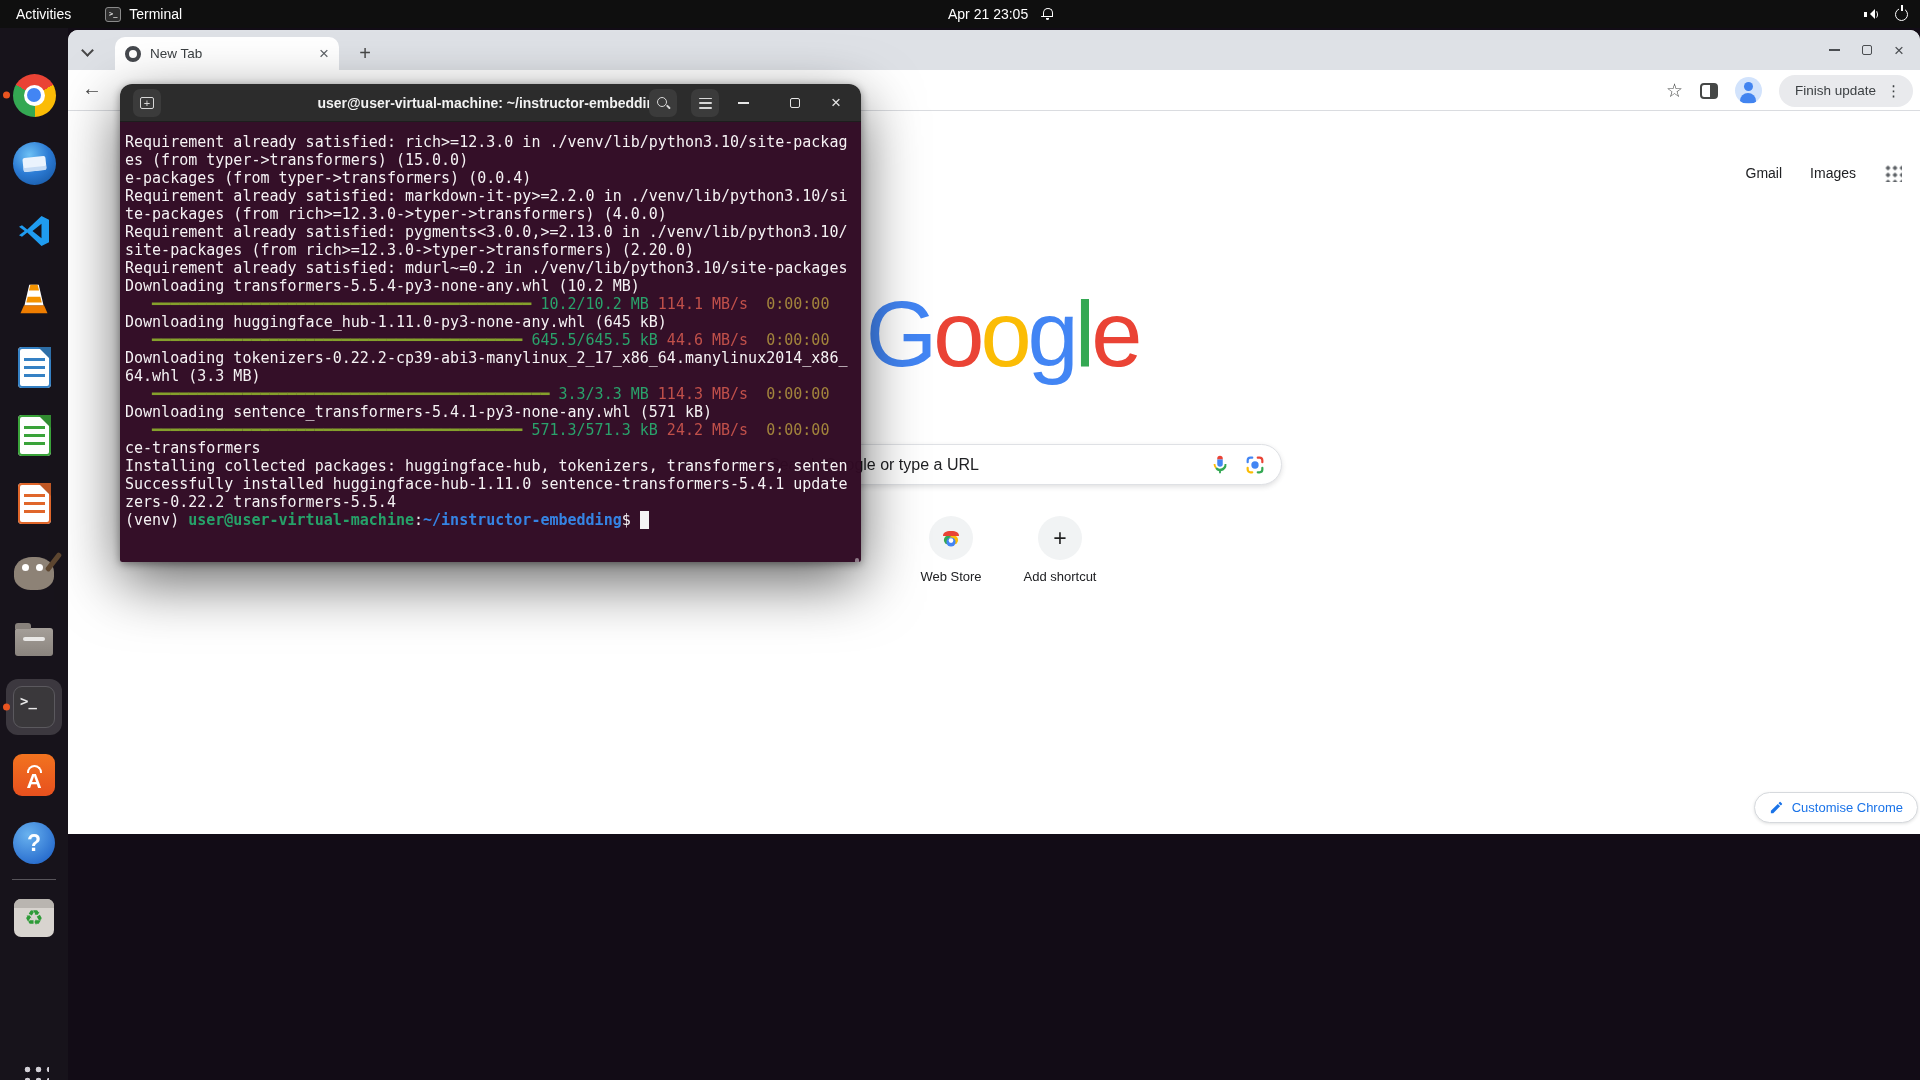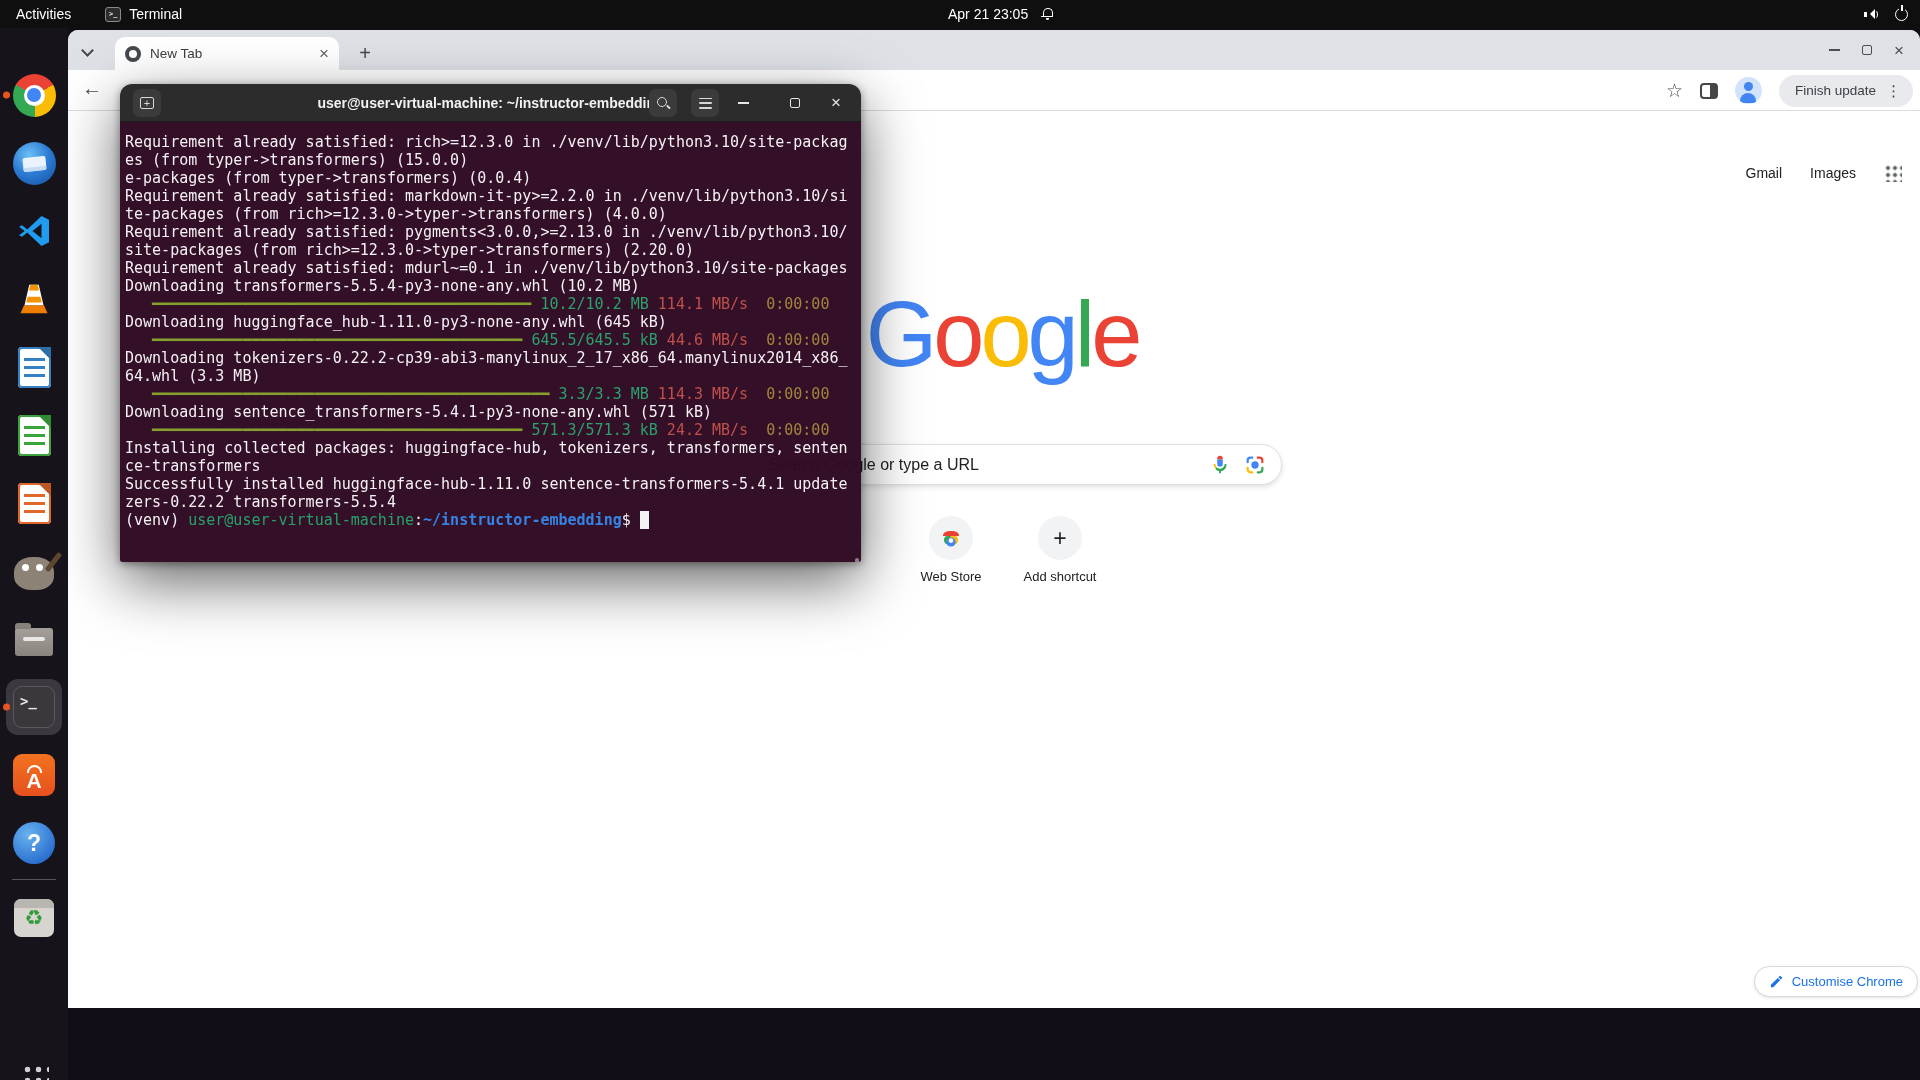--- a/index.html
+++ b/index.html
@@ -49,21 +49,21 @@
   .ic-folder .slot{position:absolute;top:9px;left:8px;right:8px;height:3.5px;border-radius:2px;background:#ffffffc9}
   .ic-term{width:42px;height:42px;border-radius:9px;background:#3a383b;border:1px solid #5b595e;color:#e8e8e8;font:bold 14px "DejaVu Sans Mono",monospace;padding:6px 0 0 6px}
   .ic-app{width:42px;height:42px;border-radius:9px;background:linear-gradient(#f2731f,#e7501e);display:flex;flex-direction:column;align-items:center;justify-content:flex-end;color:#fff;font:bold 21px "Liberation Sans",sans-serif;padding-bottom:3px}
   .ic-app .handle{width:15px;height:8px;border:2.5px solid #fff;border-bottom:none;border-radius:9px 9px 0 0;margin-bottom:-4px}
   .ic-help{width:42px;height:42px;border-radius:50%;background:radial-gradient(circle at 36% 30%,#69b2ef,#2a6fcf 75%);color:#fff;font:bold 23px "Liberation Sans",sans-serif;display:flex;align-items:center;justify-content:center}
   .ic-trash{width:40px;height:38px;border-radius:7px;background:#d8d4cf;display:flex;align-items:center;justify-content:center;color:#2d9b37;font-size:21px}
   .ic-trash::before{content:"";position:absolute;top:0;left:0;right:0;height:9px;background:#b9b5b0;border-radius:7px 7px 0 0}
   .ic-grid{width:29px;height:29px;background-image:radial-gradient(#d2cfd6 2.6px,transparent 3.1px);background-size:11px 11px;background-position:2px 2px}
 
   
-  #chrome-window{position:absolute;left:68px;top:30px;width:1852px;height:978px;border-radius:10px 10px 0 0;overflow:hidden;background:#fff;z-index:10}
+  #chrome-window{position:absolute;left:68px;top:30px;width:1852px;height:804px;border-radius:10px 10px 0 0;overflow:hidden;background:#fff;z-index:10}
   .tabstrip{position:absolute;left:0;top:0;width:100%;height:40px;background:#dee1e6}
   .tab-chevron{position:absolute;left:15px;top:16px;width:9px;height:9px}
   .tab-chevron::before{content:"";position:absolute;left:0;top:0;width:7px;height:7px;border-left:2px solid #474747;border-bottom:2px solid #474747;transform:rotate(-45deg)}
   .tab{position:absolute;left:47px;top:7px;width:224px;height:33px;background:#fff;border-radius:10px 10px 0 0;display:flex;align-items:center;padding:0 10px;gap:9px}
   .favicon{width:16px;height:16px;border-radius:50%;border:4.5px solid #45484d;background:#fff}
   .tab-title{font-size:13.5px;color:#3c4043;flex:1}
   .tab-close{font-size:17px;color:#5f6368;line-height:1}
   .newtab-btn{position:absolute;left:283px;top:9px;width:28px;height:28px;border-radius:50%;display:flex;align-items:center;justify-content:center;font-size:20px;color:#474747}
   .win-controls{position:absolute;right:16px;top:0;height:40px;display:flex;align-items:center;gap:22px;color:#4a4d51}
   .wc-min{width:11px;height:1.6px;background:#4a4d51}
@@ -114,21 +114,21 @@
   .g-min{left:613px}.g-min i{display:block;width:11px;height:1.6px;background:#e6e6e6}
   .g-max{left:665px}.g-max i{display:block;width:10px;height:10px;border:1.6px solid #e6e6e6;border-radius:2px}
   .g-close{left:706px;font-size:17px}
   .term-body{position:absolute;left:0;top:38px;width:100%;bottom:0;background:rgba(48,10,36,.98);padding:11px 0 0 5px}
   .tline{white-space:pre;font:15px/18px "DejaVu Sans Mono",monospace;color:#f5f2f4}
   .tp{color:#f5f2f4}
   .tbr{color:#85a02c}
   .tn{color:#2aa26b}
   .ts{color:#c0504a}
   .te{color:#a2843c}
-  .tu{color:#26a269;font-weight:normal}
+  .tu{color:#26a269;font-weight:bold}
   .td{color:#3584e4;font-weight:bold}
   .tcur{background:#f5f2f4;color:#300a24}
   .term-scroll{position:absolute;right:2px;top:436px;width:4px;height:37px;border-radius:2px;background:rgba(255,255,255,.45)}
 </style>
 </head>
 <body>
 
 <div id="desktop">
 
   <div id="topbar">
@@ -336,31 +336,31 @@
     </div>
     <div class="term-body">
       <span class="term-scroll"></span>
     <div class="tline"><span class="tp">Requirement already satisfied: rich&gt;=12.3.0 in ./venv/lib/python3.10/site-packag</span></div>
         <div class="tline"><span class="tp">es (from typer-&gt;transformers) (15.0.0)</span></div>
         <div class="tline"><span class="tp">e-packages (from typer-&gt;transformers) (0.0.4)</span></div>
         <div class="tline"><span class="tp">Requirement already satisfied: markdown-it-py&gt;=2.2.0 in ./venv/lib/python3.10/si</span></div>
         <div class="tline"><span class="tp">te-packages (from rich&gt;=12.3.0-&gt;typer-&gt;transformers) (4.0.0)</span></div>
         <div class="tline"><span class="tp">Requirement already satisfied: pygments&lt;3.0.0,&gt;=2.13.0 in ./venv/lib/python3.10/</span></div>
         <div class="tline"><span class="tp">site-packages (from rich&gt;=12.3.0-&gt;typer-&gt;transformers) (2.20.0)</span></div>
-        <div class="tline"><span class="tp">Requirement already satisfied: mdurl~=0.1 in ./venv/lib/python3.10/site-packages</span></div>
+        <div class="tline"><span class="tp">Requirement already satisfied: mdurl~=0.2 in ./venv/lib/python3.10/site-packages</span></div>
         <div class="tline"><span class="tp">Downloading transformers-5.5.4-py3-none-any.whl (10.2 MB)</span></div>
         <div class="tline"><span class="tp">   </span><span class="tbr">━━━━━━━━━━━━━━━━━━━━━━━━━━━━━━━━━━━━━━━━━━</span><span class="tp"> </span><span class="tn">10.2/10.2 MB</span><span class="tp"> </span><span class="ts">114.1 MB/s</span><span class="tp">  </span><span class="te">0:00:00</span></div>
         <div class="tline"><span class="tp">Downloading huggingface_hub-1.11.0-py3-none-any.whl (645 kB)</span></div>
         <div class="tline"><span class="tp">   </span><span class="tbr">━━━━━━━━━━━━━━━━━━━━━━━━━━━━━━━━━━━━━━━━━</span><span class="tp"> </span><span class="tn">645.5/645.5 kB</span><span class="tp"> </span><span class="ts">44.6 MB/s</span><span class="tp">  </span><span class="te">0:00:00</span></div>
         <div class="tline"><span class="tp">Downloading tokenizers-0.22.2-cp39-abi3-manylinux_2_17_x86_64.manylinux2014_x86_</span></div>
         <div class="tline"><span class="tp">64.whl (3.3 MB)</span></div>
         <div class="tline"><span class="tp">   </span><span class="tbr">━━━━━━━━━━━━━━━━━━━━━━━━━━━━━━━━━━━━━━━━━━━━</span><span class="tp"> </span><span class="tn">3.3/3.3 MB</span><span class="tp"> </span><span class="ts">114.3 MB/s</span><span class="tp">  </span><span class="te">0:00:00</span></div>
         <div class="tline"><span class="tp">Downloading sentence_transformers-5.4.1-py3-none-any.whl (571 kB)</span></div>
         <div class="tline"><span class="tp">   </span><span class="tbr">━━━━━━━━━━━━━━━━━━━━━━━━━━━━━━━━━━━━━━━━━</span><span class="tp"> </span><span class="tn">571.3/571.3 kB</span><span class="tp"> </span><span class="ts">24.2 MB/s</span><span class="tp">  </span><span class="te">0:00:00</span></div>
+        <div class="tline"><span class="tp">ce-transformers</span></div>
         <div class="tline"><span class="tp">Installing collected packages: huggingface-hub, tokenizers, transformers, senten</span></div>
-        <div class="tline"><span class="tp">ce-transformers</span></div>
         <div class="tline"><span class="tp">Successfully installed huggingface-hub-1.11.0 sentence-transformers-5.4.1 update</span></div>
         <div class="tline"><span class="tp">zers-0.22.2 transformers-5.5.4</span></div>
         <div class="tline"><span class="tp">(venv) </span><span class="tu">user@user-virtual-machine</span><span class="tp">:</span><span class="td">~/instructor-embedding</span><span class="tp">$ </span><span class="tcur"> </span></div>
       </div>
   </div>
 
 </div>
 
 </body></html>

